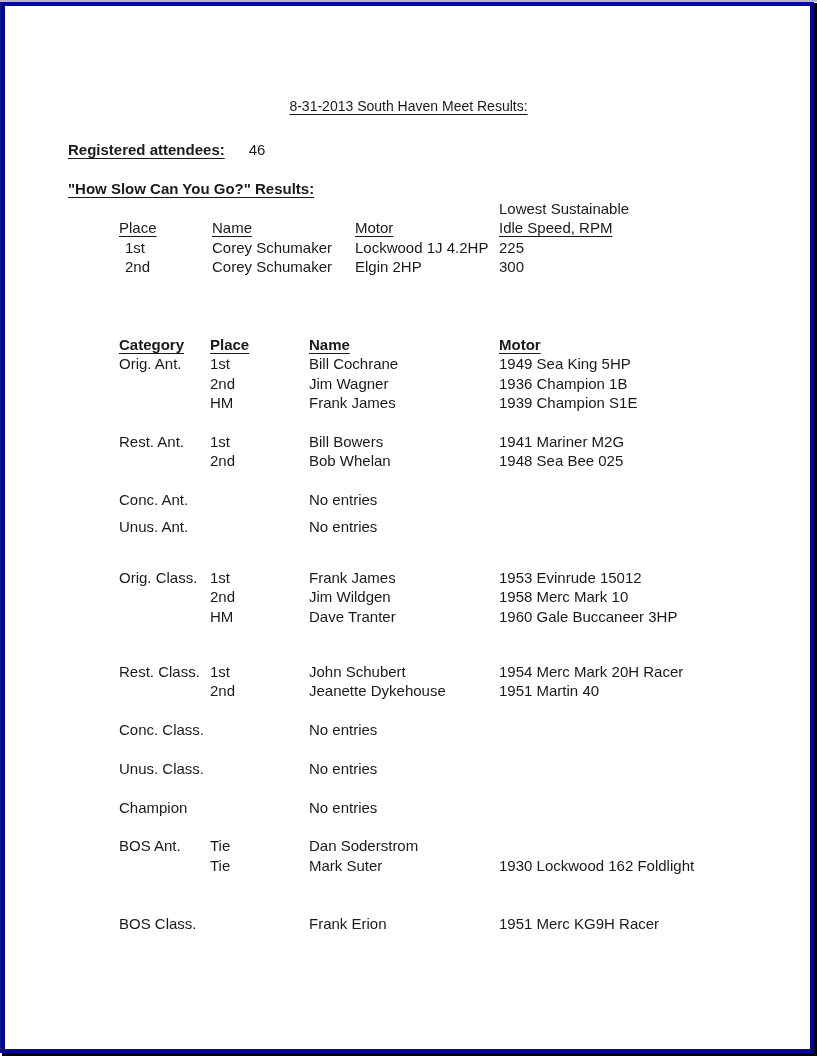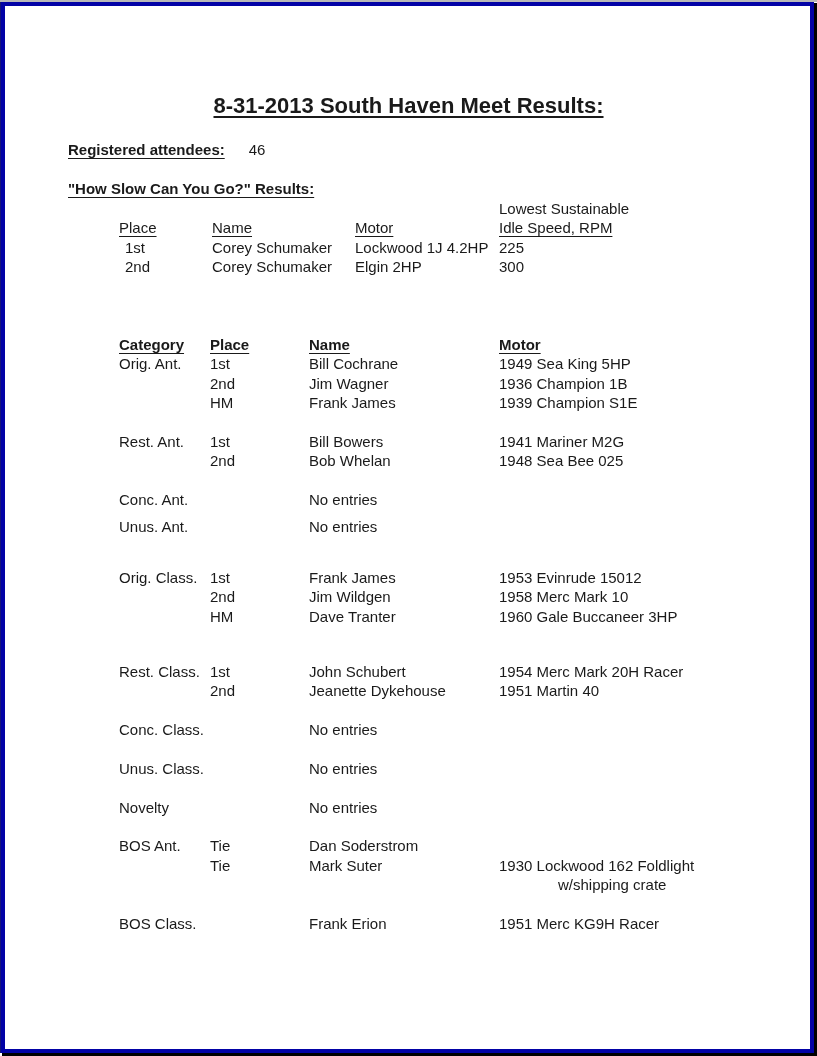--- a/index.html
+++ b/index.html
@@ -16,21 +16,21 @@
   .edge-bottom { position:absolute; left:2px; bottom:0; width:815px; height:3px; background:#000; }
   .page-border {
     position:absolute; left:1px; top:2px; width:813px; height:1051px;
     box-sizing:border-box; border:4px solid #0202a6; background:#fff;
   }
   .doc { position:absolute; left:0; top:0; width:817px; height:1056px; }
   .ln { position:absolute; left:0; width:817px; height:20px; font-size:15px; line-height:19px; white-space:nowrap; }
   .cell { position:absolute; top:0; white-space:nowrap; }
   .u { text-decoration:underline; text-underline-offset:3px; }
   .b { font-weight:bold; }
-  .title-line { text-align:center; font-size:22px; line-height:24px; font-weight:bold; }
+  .title-line { text-align:center; font-size:14px; line-height:24px; font-weight:normal; }
   .x-margin  { left:68px; }
   .val-gap   { margin-left:24px; font-weight:normal; text-decoration:none; }
   
   .s1-place-h { left:119px; }
   .s1-place   { left:125px; }
   .s1-name    { left:212px; }
   .s1-motor   { left:355px; }
   .s1-idle    { left:499px;text-align:right; }
   .s1-rpm     { left:499px; width:108px; text-align:left; }
   
@@ -160,37 +160,34 @@
 
   <div class="ln" style="top:720px">
     <span class="cell s2-cat">Conc. Class.</span>
     <span class="cell s2-name">No entries</span>
   </div>
   <div class="ln" style="top:759px">
     <span class="cell s2-cat">Unus. Class.</span>
     <span class="cell s2-name">No entries</span>
   </div>
   <div class="ln" style="top:798px">
-    <span class="cell s2-cat">Novelty</span>
+    <span class="cell s2-cat">Champion</span>
     <span class="cell s2-name">No entries</span>
   </div>
 
   <div class="ln" style="top:836px">
     <span class="cell s2-cat">BOS Ant.</span>
     <span class="cell s2-place">Tie</span>
     <span class="cell s2-name">Dan Soderstrom</span>
   </div>
   <div class="ln" style="top:856px">
     <span class="cell s2-place">Tie</span>
     <span class="cell s2-name">Mark Suter</span>
     <span class="cell s2-motor">1930 Lockwood 162 Foldlight</span>
   </div>
-  <div class="ln" style="top:875px">
-    <span class="cell s2-motor-cont">w/shipping crate</span>
-  </div>
 
   <div class="ln" style="top:914px">
     <span class="cell s2-cat">BOS Class.</span>
     <span class="cell s2-name">Frank Erion</span>
     <span class="cell s2-motor">1951 Merc KG9H Racer</span>
   </div>
 
 </div>
 
 </body></html>

